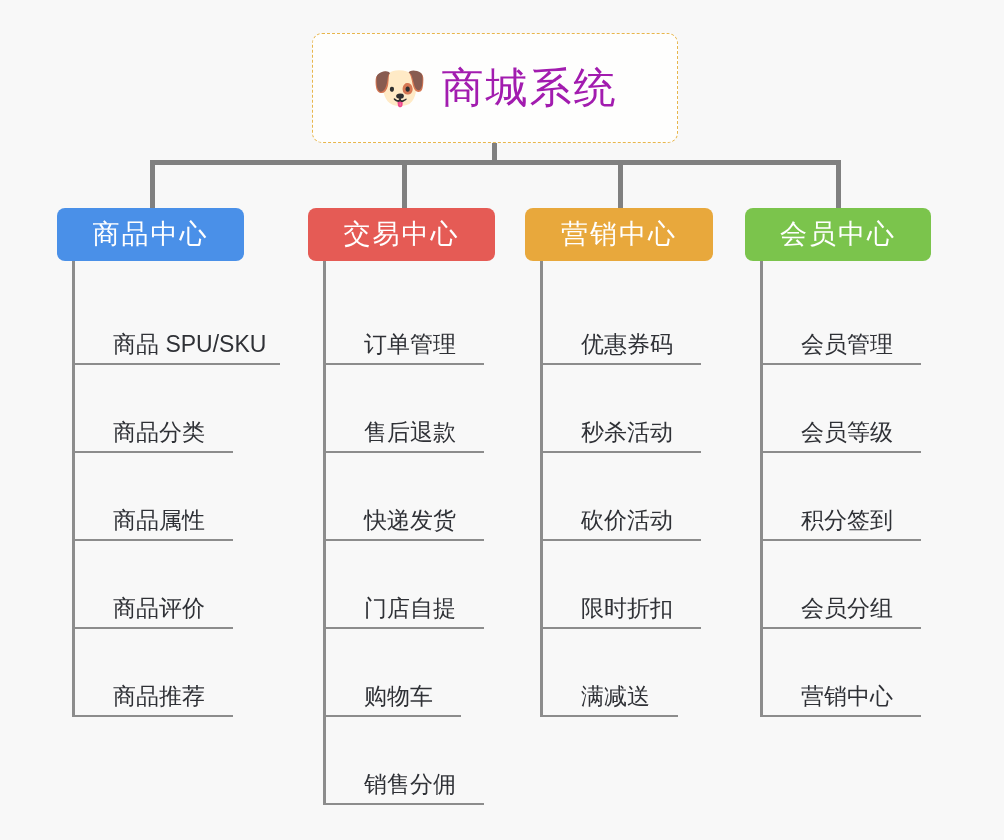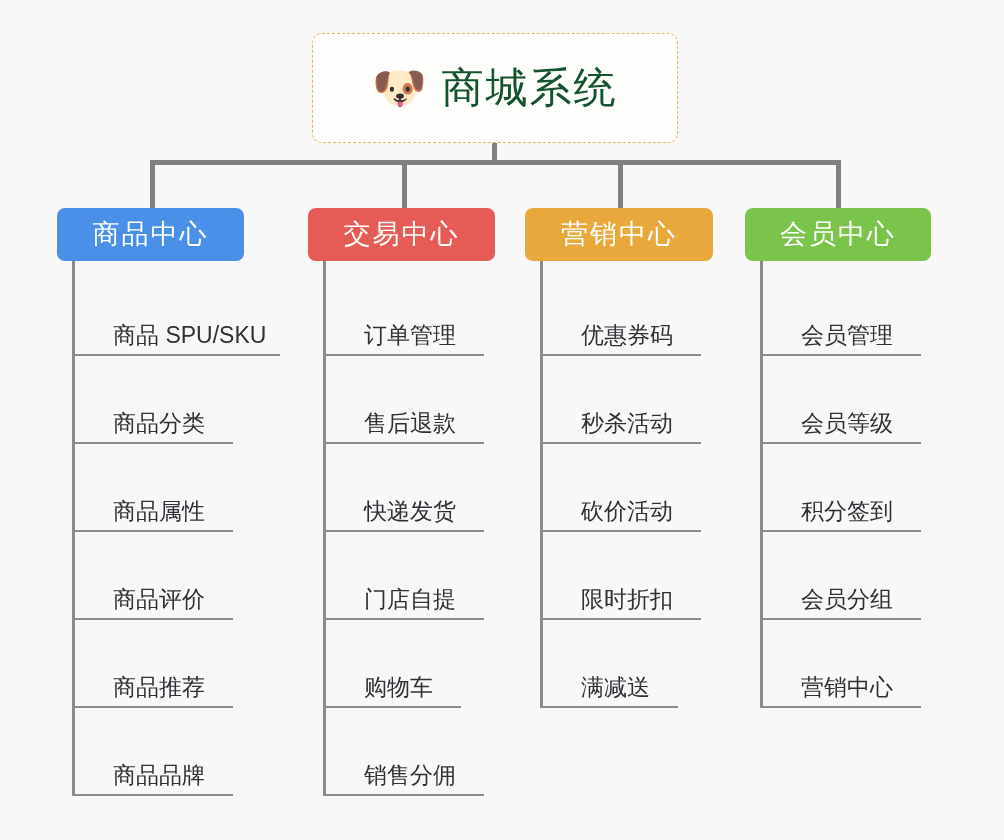--- a/index.html
+++ b/index.html
@@ -39,21 +39,21 @@
     gap: 14px;
   }
   .root-emoji {
     font-size: 44px;
     line-height: 1;
     display: block;
     filter: saturate(1.05);
   }
   .root-title {
     font-size: 42px;
-    color: #14532d;
+    color: #a21caf;
     letter-spacing: 2px;
     white-space: nowrap;
     line-height: 1;
   }
 
   
   .conn {
     position: absolute;
     background: #808080;
   }
@@ -99,21 +99,21 @@
     font-size: 27px;
     letter-spacing: 2px;
     line-height: 1;
     box-sizing: border-box;
   }
 
   
   .leaf-list {
     position: relative;
     margin-top: 0;
-    padding-top: 7px;
+    padding-top: 16px;
     padding-left: 16px;
     border-left: 3px solid #8c8c8c;
     margin-left: 15px;
     box-sizing: border-box;
   }
   .leaf-item {
     height: 88px;
     position: relative;
     box-sizing: border-box;
   }
@@ -167,24 +167,20 @@
         <span class="leaf-rule" style="width: 158px;"></span>
       </div>
       <div class="leaf-item">
         <span class="leaf-label">商品评价</span>
         <span class="leaf-rule" style="width: 158px;"></span>
       </div>
       <div class="leaf-item">
         <span class="leaf-label">商品推荐</span>
         <span class="leaf-rule" style="width: 158px;"></span>
       </div>
-      <div class="leaf-item">
-        <span class="leaf-label">商品品牌</span>
-        <span class="leaf-rule" style="width: 158px;"></span>
-      </div>
     </div>
   </div>
 
   <div class="column col-1">
     <div class="col-header" style="background: rgb(229, 91, 85);">交易中心</div>
     <div class="leaf-list">
       <div class="leaf-item">
         <span class="leaf-label">订单管理</span>
         <span class="leaf-rule" style="width: 158px;"></span>
       </div>

